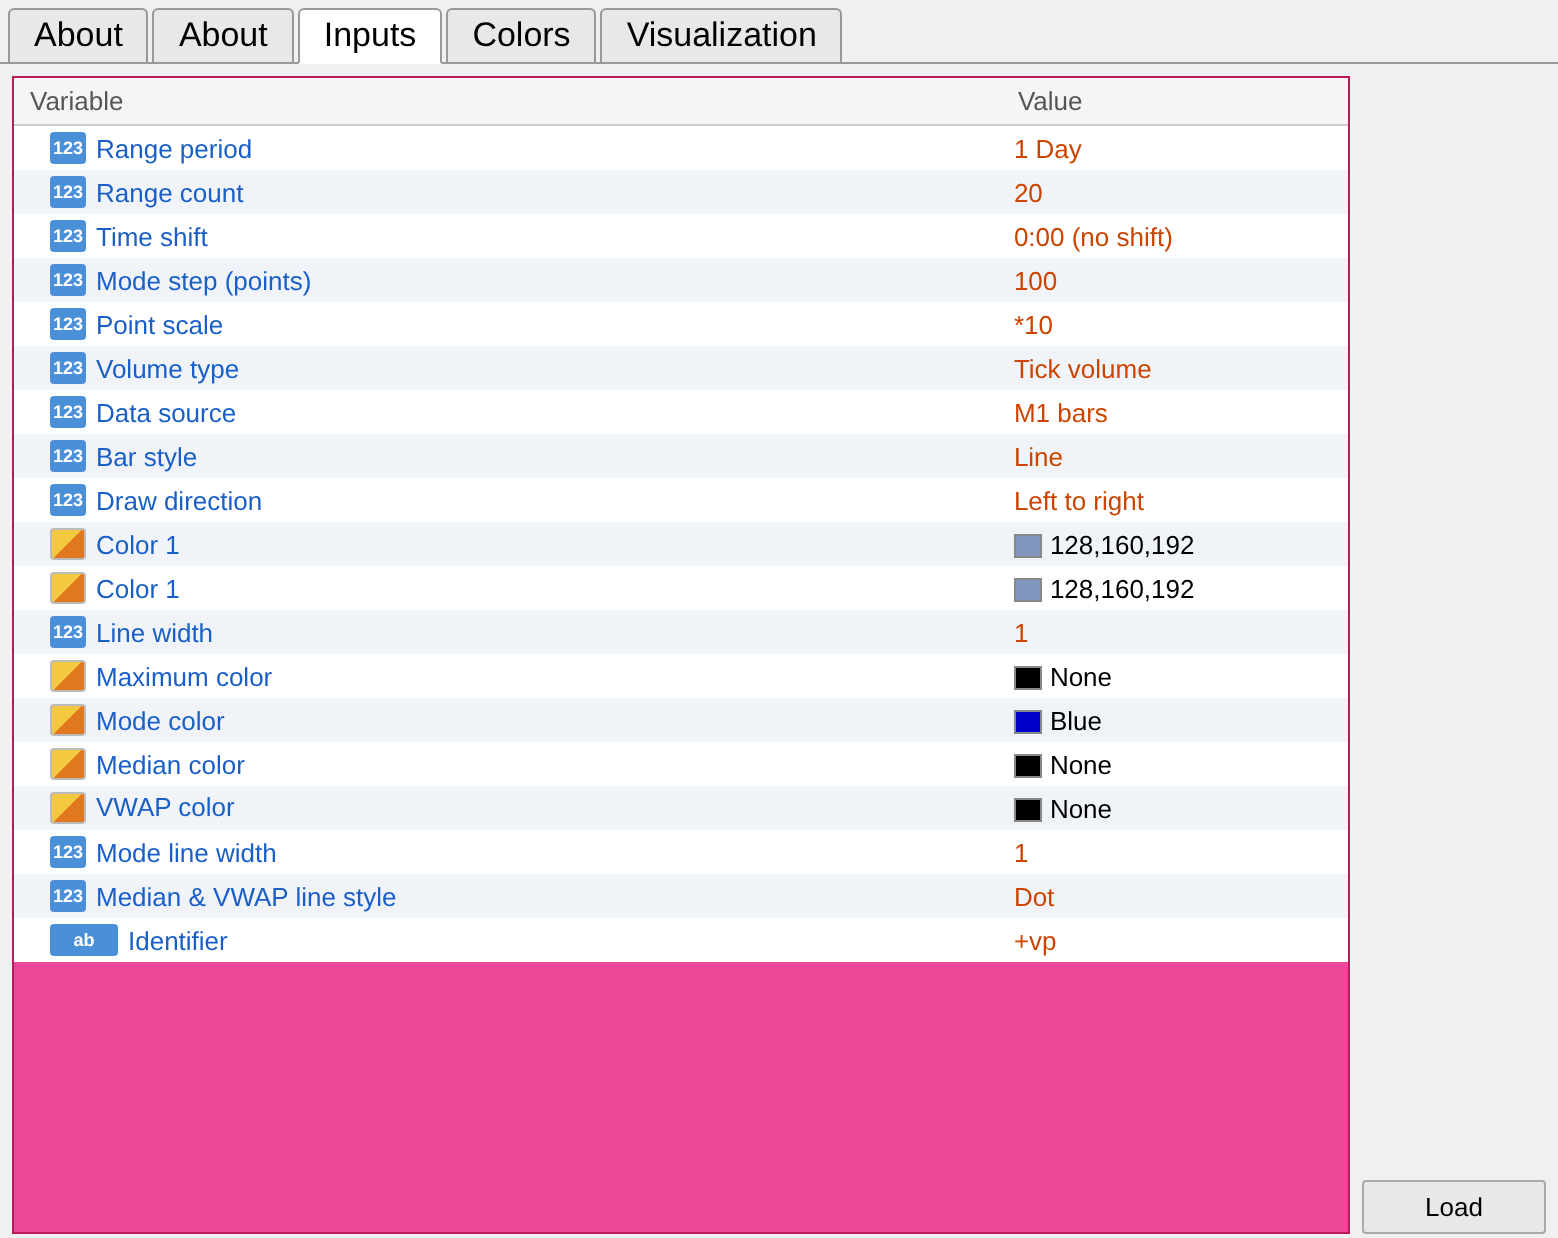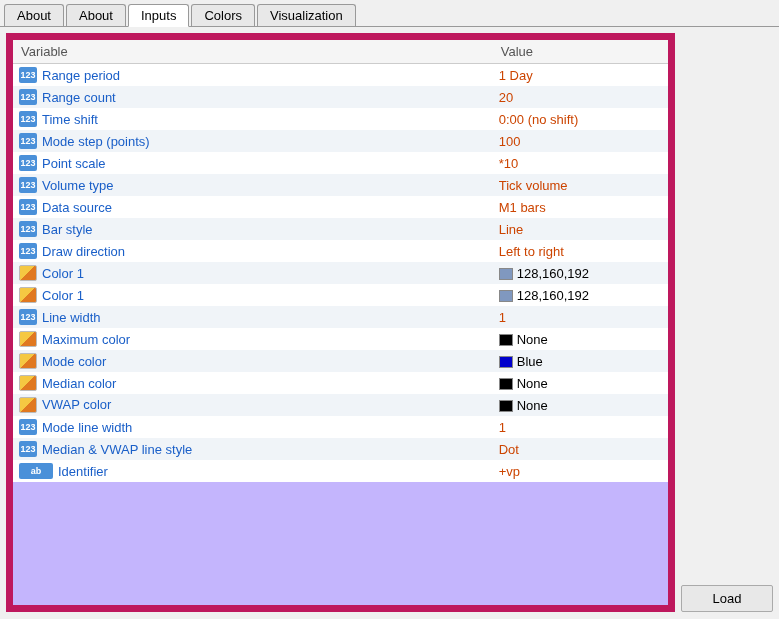--- a/index.html
+++ b/index.html
@@ -20,43 +20,43 @@
       border-bottom: 1px solid #999;
       padding: 4px 4px 0 4px;
       gap: 2px;
     }
     .tab {
       padding: 3px 12px;
       border: 1px solid #999;
       border-bottom: none;
       background: #e8e8e8;
       cursor: pointer;
-      font-size: 13px;
+      font-size: 17px;
       border-radius: 3px 3px 0 0;
       color: #000;
     }
     .tab.active {
       background: #fff;
       border-bottom: 1px solid #fff;
       margin-bottom: -1px;
       color: #000000;
     }
 
     
     .content {
       display: flex;
       flex-direction: row;
       height: calc(619px - 28px);
     }
 
     
     .table-panel {
       flex: 1;
-      background: #c4b5fd;
-      border: 7px solid #be185d;
+      background: #ec4899;
+      border: 1px solid #be185d;
       margin: 6px 4px 6px 6px;
       overflow-y: auto;
     }
 
     .param-table {
       width: 100%;
       border-collapse: collapse;
     }
     .param-table th {
       text-align: left;
@@ -72,20 +72,21 @@
     .param-table tr:nth-child(odd) {
       background: #fff;
     }
     .param-table td {
       padding: 3px 6px;
       vertical-align: middle;
       height: 22px;
     }
     .param-table tr td:first-child {
       width: 280px;
+      margin-left: 12px;
     }
 
     
     .icon-num {
       display: inline-flex;
       align-items: center;
       justify-content: center;
       width: 18px;
       height: 16px;
       background: #4a90d9;

